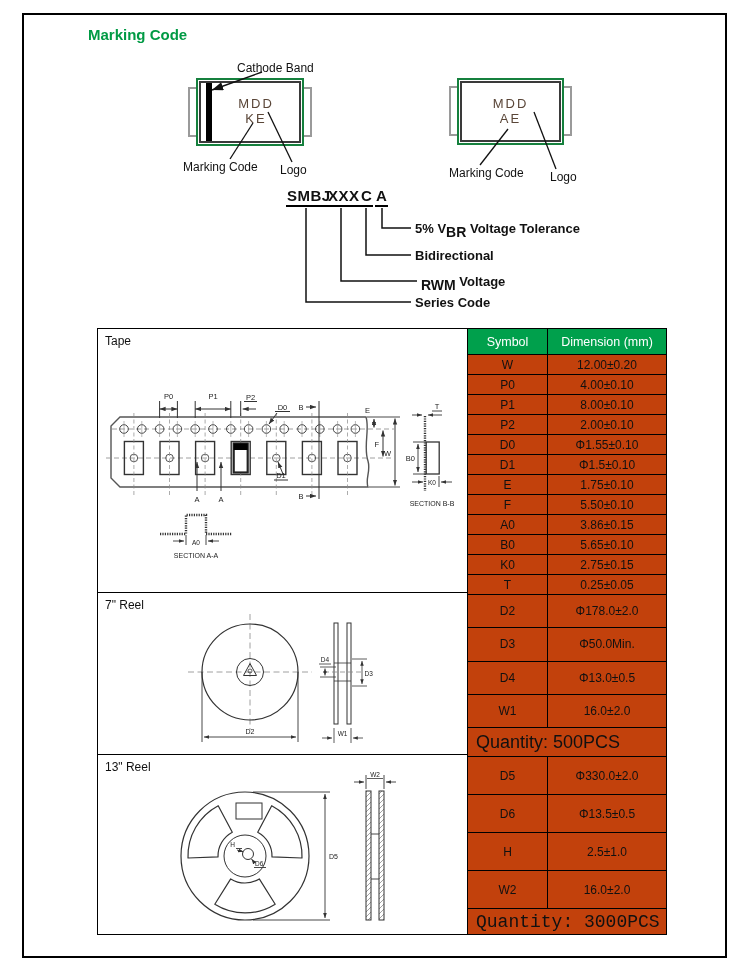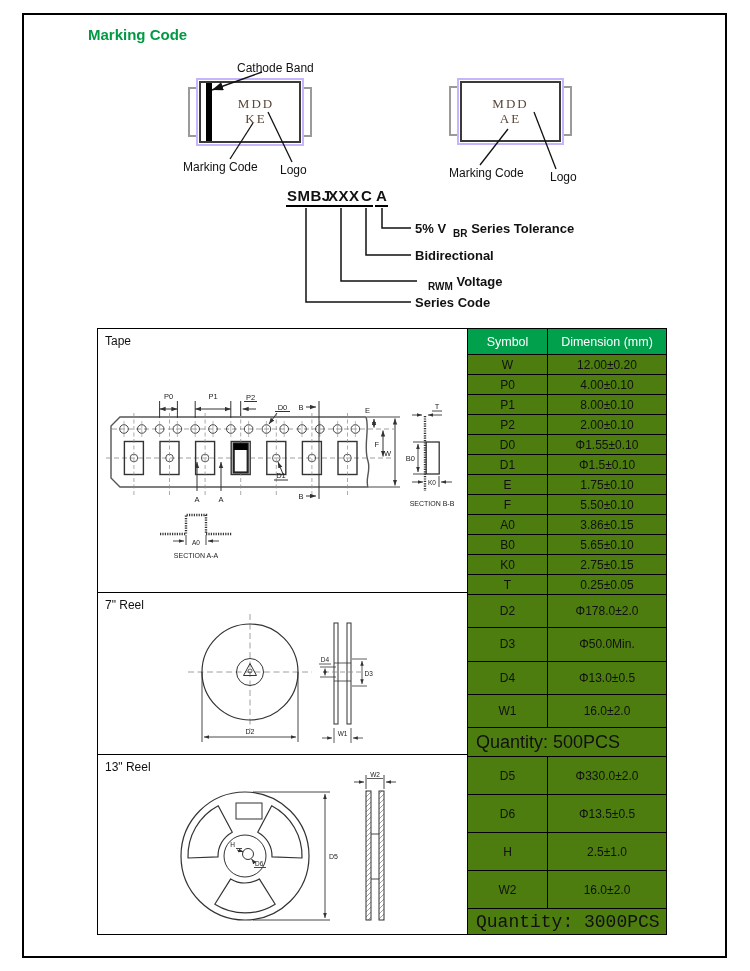--- a/index.html
+++ b/index.html
@@ -4,38 +4,38 @@
 <style>
   html,body{margin:0;padding:0;}
   body{width:750px;height:971px;background:#fff;position:relative;
        font-family:"Liberation Sans",sans-serif;color:#111;overflow:hidden;}
   .abs{position:absolute;}
   .page-border{left:22px;top:13px;width:701px;height:941px;border:2px solid #000;}
   .sec-title{color:#009a44;font-weight:bold;font-size:15px;white-space:nowrap;}
   .lbl{font-size:12px;white-space:nowrap;}
   
   .tab{border:2px solid #9a9a9a;background:#fff;box-sizing:border-box;}
-  .comp-body{border:2px solid #c4b5fd;background:#fff;padding:1px;box-sizing:border-box;font-family:Liberation Serif, serif;}
+  .comp-body{border:2px solid #15803d;background:#fff;padding:1px;box-sizing:border-box;}
   .comp-inner{border:2px solid #3a3a3a;width:100%;height:100%;box-sizing:border-box;
               position:relative;display:flex;align-items:center;justify-content:center;}
   .comp-text{color:#5a4638;font-size:13px;letter-spacing:2px;text-align:center;
              line-height:1.15;font-weight:500;}
   .cathode{position:absolute;left:5px;top:0;bottom:0;width:6px;background:#000;}
   
   .pn{position:absolute;font-weight:bold;font-size:15px;letter-spacing:.5px;
       border-bottom:2px solid #000;padding:0 1px 1px 1px;white-space:nowrap;}
   .pn-label{position:absolute;font-weight:bold;font-size:13px;white-space:nowrap;}
-  .pn-label sub{font-size:10px;font-weight:bold;margin-left:7px;}
+  .pn-label sub{font-size:14px;font-weight:bold;}
   
   .pcell{position:absolute;border:1px solid #000;background:#fff;box-sizing:border-box;}
   .cell-title{position:absolute;left:7px;top:5px;font-size:12px;}
   .diag{position:absolute;left:0;top:0;}
   
   .dimtable{position:absolute;left:467px;top:328px;width:200px;height:607px;
-            border:1px solid #000;box-sizing:border-box;background:#4d7c0f;font-size:12px;}
+            border:1px solid #000;box-sizing:border-box;background:#c2410c;font-size:12px;}
   .trow{display:flex;align-items:stretch;border-top:1px solid #000;box-sizing:border-box;}
   .trow:first-child{border-top:none;}
   .tsec .trow{border-top:1px solid #000;}
   .thead{height:25px;background:#00a04c;color:#fff;border-top:none;}
   .thead .td{font-size:12.5px;}
   .td{display:flex;align-items:center;justify-content:center;text-align:center;box-sizing:border-box;}
   .td.sym{width:80px;border-right:1px solid #000;}
   .td.dim{flex:1;}
   .rows20 .trow{height:20px;}
   .rows33 .trow{height:33.25px;}
@@ -79,21 +79,21 @@
 </div>
 <div class="abs lbl" style="left:449px;top:166px;">Marking Code</div>
 <div class="abs lbl" style="left:550px;top:170px;">Logo</div>
 
 <div class="pn" style="left:286px;top:187px;">SMBJ</div>
 <div class="pn" style="left:327px;top:187px;">XXX</div>
 <div class="pn" style="left:360px;top:187px;">C</div>
 <div class="pn" style="left:375px;top:187px;">A</div>
 
 <div class="pn-label" style="left:415px;top:221px;">
-  <span>5% V</span><sub>BR</sub><span> Series Tolerance</span>
+  <span>5% V</span><sub>BR</sub><span> Voltage Tolerance</span>
 </div>
 <div class="pn-label" style="left:415px;top:248px;">Bidirectional</div>
 <div class="pn-label" style="left:421px;top:274px;">
   <sub>RWM</sub><span> Voltage</span>
 </div>
 <div class="pn-label" style="left:415px;top:295px;">Series Code</div>
 
 <svg class="abs" style="left:0;top:0;" width="750" height="320">
   <defs>
     <marker id="ah" markerWidth="9" markerHeight="8" refX="8" refY="3" orient="auto">

